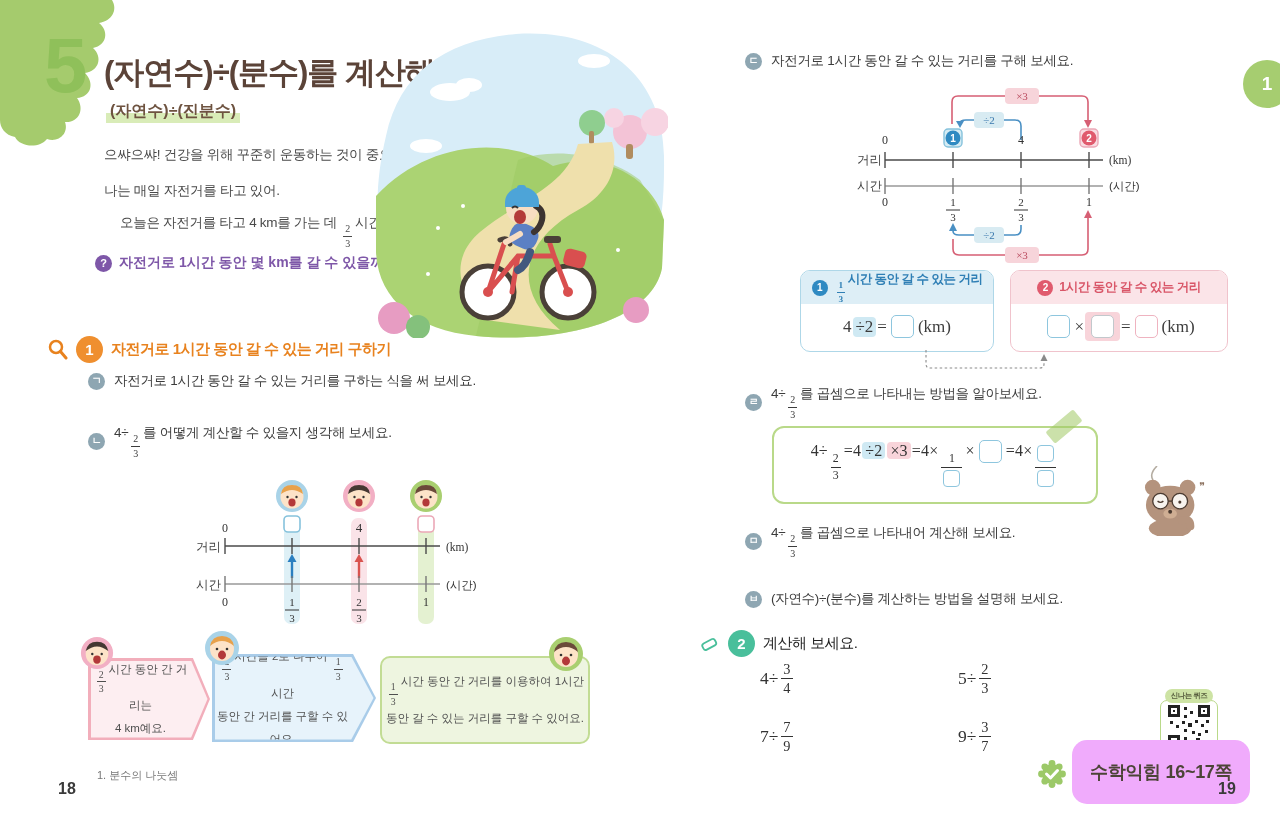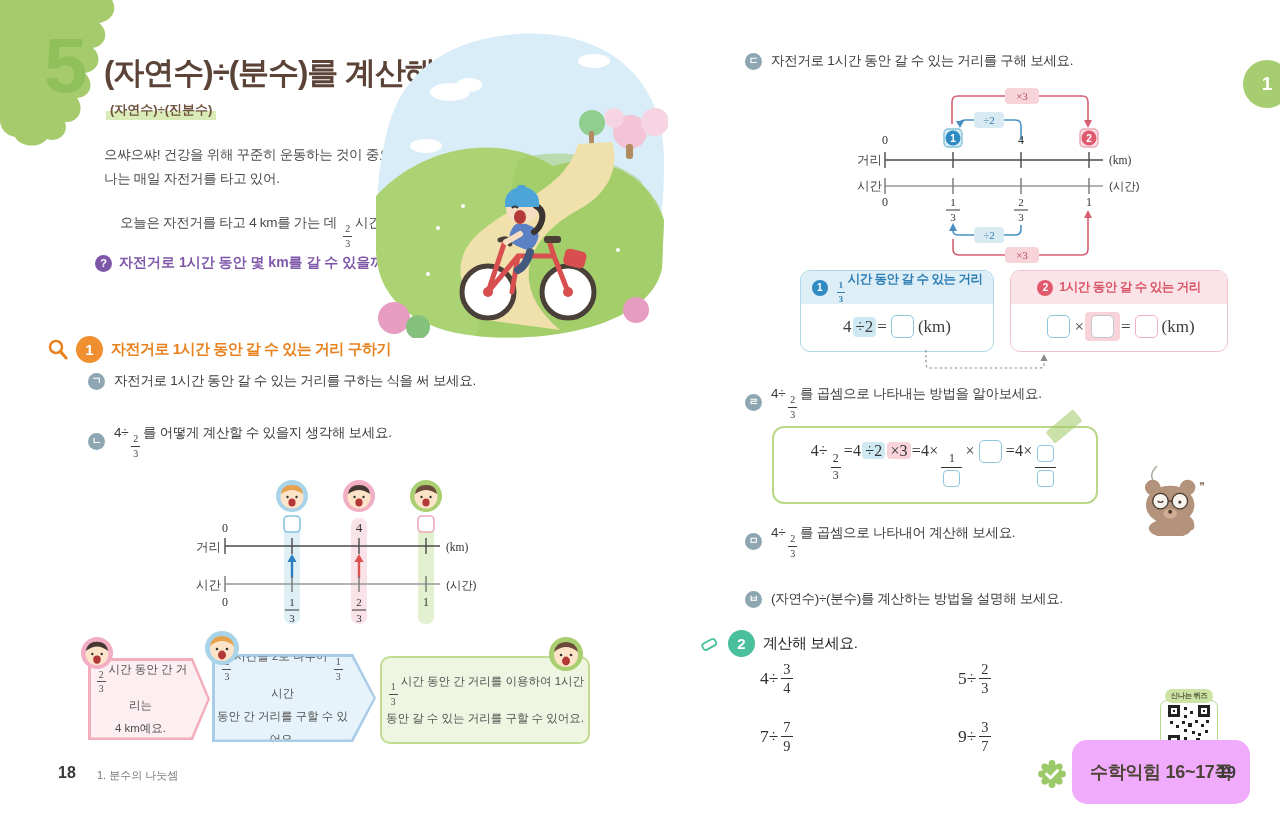--- a/index.html
+++ b/index.html
@@ -23,21 +23,21 @@
   .wbox-gray{border-color:#c2c8cc;}
   .hl.boxwrap{padding:3px 2px;}
   .sbox{display:inline-block;width:15px;height:15px;border:1.4px solid #8ec6de;border-radius:4px;background:#fff;}
 
   .bullet{flex:0 0 auto;width:17px;height:17px;border-radius:50%;background:#8ea6b2;color:#fff;
           font-size:10px;font-weight:bold;display:inline-flex;align-items:center;justify-content:center;}
   .qitem{position:absolute;display:flex;align-items:center;gap:9px;font-size:13.5px;color:#3c3c3c;letter-spacing:-0.3px;}
 
   .page-title{font-size:31px;font-weight:900;color:#5b4338;letter-spacing:-1px;}
   .unit-num{font-size:78px;font-weight:900;color:#8fc05a;line-height:1;}
-  .subtitle{display:inline-block;font-size:13px;font-weight:bold;color:#6e5340;padding:1px 4px;
+  .subtitle{display:inline-block;font-size:16px;font-weight:bold;color:#6e5340;padding:1px 4px;
             background:linear-gradient(transparent 55%, #d9ecb8 55%);}
   .story{font-size:13.5px;color:#4a4a4a;letter-spacing:-0.3px;}
   .question{display:flex;align-items:center;gap:7px;font-size:14px;font-weight:bold;color:#7e57a8;}
   .qmark{width:17px;height:17px;border-radius:50%;background:#7e57a8;color:#fff;font-size:11px;
          display:inline-flex;align-items:center;justify-content:center;}
 
   .act-head{position:absolute;display:flex;align-items:center;gap:8px;}
   .act-circle{width:27px;height:27px;border-radius:50%;color:#fff;font-size:15px;font-weight:bold;
               display:flex;align-items:center;justify-content:center;}
   .act1-circle{background:#ef8f2f;}
@@ -75,21 +75,21 @@
         transform:rotate(-40deg);border-radius:2px;}
 
   .thought{position:absolute;border:1.6px solid #b4aca1;border-radius:18px;background:#fff;
            display:flex;flex-direction:column;align-items:center;justify-content:center;
            font-size:11px;color:#5a4f45;line-height:1.75;letter-spacing:-0.5px;}
 
   .problem{position:absolute;font-family:"Liberation Serif",serif;font-size:17.5px;color:#333;
            display:flex;align-items:center;}
   .problem .frac{font-size:0.82em;}
 
-  .foot-num{font-size:16px;font-weight:bold;color:#3a3a3a;}
+  .foot-num{font-size:16px;font-weight:bold;color:#3a3a3a;margin-top:16px;}
   .foot-chap{font-size:11px;color:#777;}
   .wb-pill{background:#f0abfc;color:#4c4437;font-size:18px;font-weight:bold;border-radius:15px;
            padding:22px 18px;letter-spacing:-0.3px;}
   .unit-tab{position:absolute;width:48px;height:48px;border-radius:50%;background:#a6cd70;color:#fff;
             font-size:19px;font-weight:bold;display:flex;align-items:center;justify-content:center;}
 
   .qr-wrap{position:absolute;width:58px;text-align:center;}
   .qr-pill{display:inline-block;background:#cde3a4;color:#5a6140;font-size:7.5px;font-weight:bold;
            border-radius:7px;padding:2px 6px;position:relative;z-index:2;letter-spacing:-0.5px;}
   .qr-box{margin-top:-3px;border:1.6px solid #b9d989;border-radius:7px;background:#fff;padding:4px;}
@@ -100,21 +100,21 @@
 <div class="sheet">
 
   <svg class="abs" style="left:0;top:0" width="150" height="150" viewBox="0 0 150 150">
     <path d="M0,0 H112 C118,10 112,21 99,23 C109,31 107,45 93,48 C103,57 99,71 85,73 C95,83 91,97 77,98 C85,109 79,123 65,122 C69,133 59,143 47,139 C39,149 20,147 15,137 C5,135 0,128 0,120 Z" fill="#a5cb6d"></path>
   </svg>
   <div class="abs unit-num" style="left:44px;top:26px">5</div>
   <div class="abs page-title" style="left:104px;top:52px">(자연수)÷(분수)를 계산해요 (2)</div>
   <div class="abs" style="left:106px;top:100px"><span class="subtitle">(자연수)÷(진분수)</span></div>
 
   <div class="abs story" style="left:104px;top:146px"><span class="t">으쌰으쌰! 건강을 위해 꾸준히 운동하는 것이 중요해.</span></div>
-  <div class="abs story" style="left:104px;top:170px"><span class="t">나는 매일 자전거를 타고 있어.</span></div>
+  <div class="abs story" style="left:104px;top:182px"><span class="t">나는 매일 자전거를 타고 있어.</span></div>
   <div class="abs story" style="left:120px;top:214px"><span class="t">오늘은 자전거를 타고 4 km를 가는 데 </span><span class="frac">
         <span class="fn">2</span>
         <span class="fd">3</span>
       </span><span class="t">시간이 걸렸어.</span></div>
 
   <div class="abs question" style="left:95px;top:254px">
     <span class="qmark">?</span>
     <span>자전거로 1시간 동안 몇 km를 갈 수 있을까?</span>
   </div>
 

